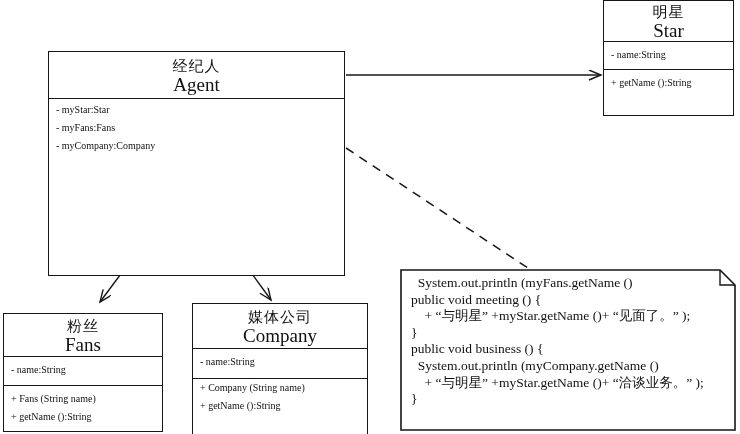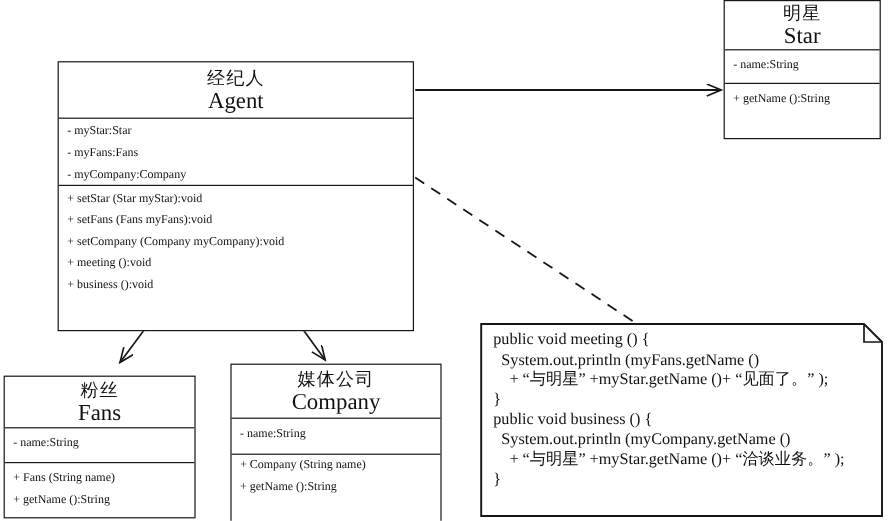--- a/index.html
+++ b/index.html
@@ -40,27 +40,20 @@
 <div class="uml-class agent" style="left:48px;top:3px;width:297px;height:225px;margin-top:48px;">
   <div class="cls-title" style="height:46px;">
     <div class="cn">经纪人</div>
     <div class="en">Agent</div>
   </div>
   <div class="compartment attrs" style="height:56px;">
     <div class="member">- myStar:Star</div>
     <div class="member">- myFans:Fans</div>
     <div class="member">- myCompany:Company</div>
   </div>
-  <div class="compartment methods">
-    <div class="member">+ setStar (Star myStar):void</div>
-    <div class="member">+ setFans (Fans myFans):void</div>
-    <div class="member">+ setCompany (Company myCompany):void</div>
-    <div class="member">+ meeting ():void</div>
-    <div class="member">+ business ():void</div>
-  </div>
 </div>
 
 <div class="uml-class star" style="left:603px;top:0;width:131px;height:116px;">
   <div class="cls-title" style="height:40px;">
     <div class="cn">明星</div>
     <div class="en">Star</div>
   </div>
   <div class="compartment attrs" style="height:28px;padding-top:4px;">
     <div class="member">- name:String</div>
   </div>
@@ -91,22 +84,22 @@
   <div class="compartment attrs" style="height:30px;padding-top:4px;">
     <div class="member">- name:String</div>
   </div>
   <div class="compartment methods" style="padding-top:0;">
     <div class="member">+ Company (String name)</div>
     <div class="member">+ getName ():String</div>
   </div>
 </div>
 
 <div class="note-text" style="left:401px;top:270px;width:334px;height:160px;">
+  <div class="code-line">  System.out.println (myFans.getName ()</div>
   <div class="code-line">public void meeting () {</div>
-  <div class="code-line">  System.out.println (myFans.getName ()</div>
   <div class="code-line">    + “与明星” +myStar.getName ()+ “见面了。” );</div>
   <div class="code-line">}</div>
   <div class="code-line"></div>
   <div class="code-line">public void business () {</div>
   <div class="code-line">  System.out.println (myCompany.getName ()</div>
   <div class="code-line">    + “与明星” +myStar.getName ()+ “洽谈业务。” );</div>
   <div class="code-line">}</div>
 </div>
 
 </body></html>

